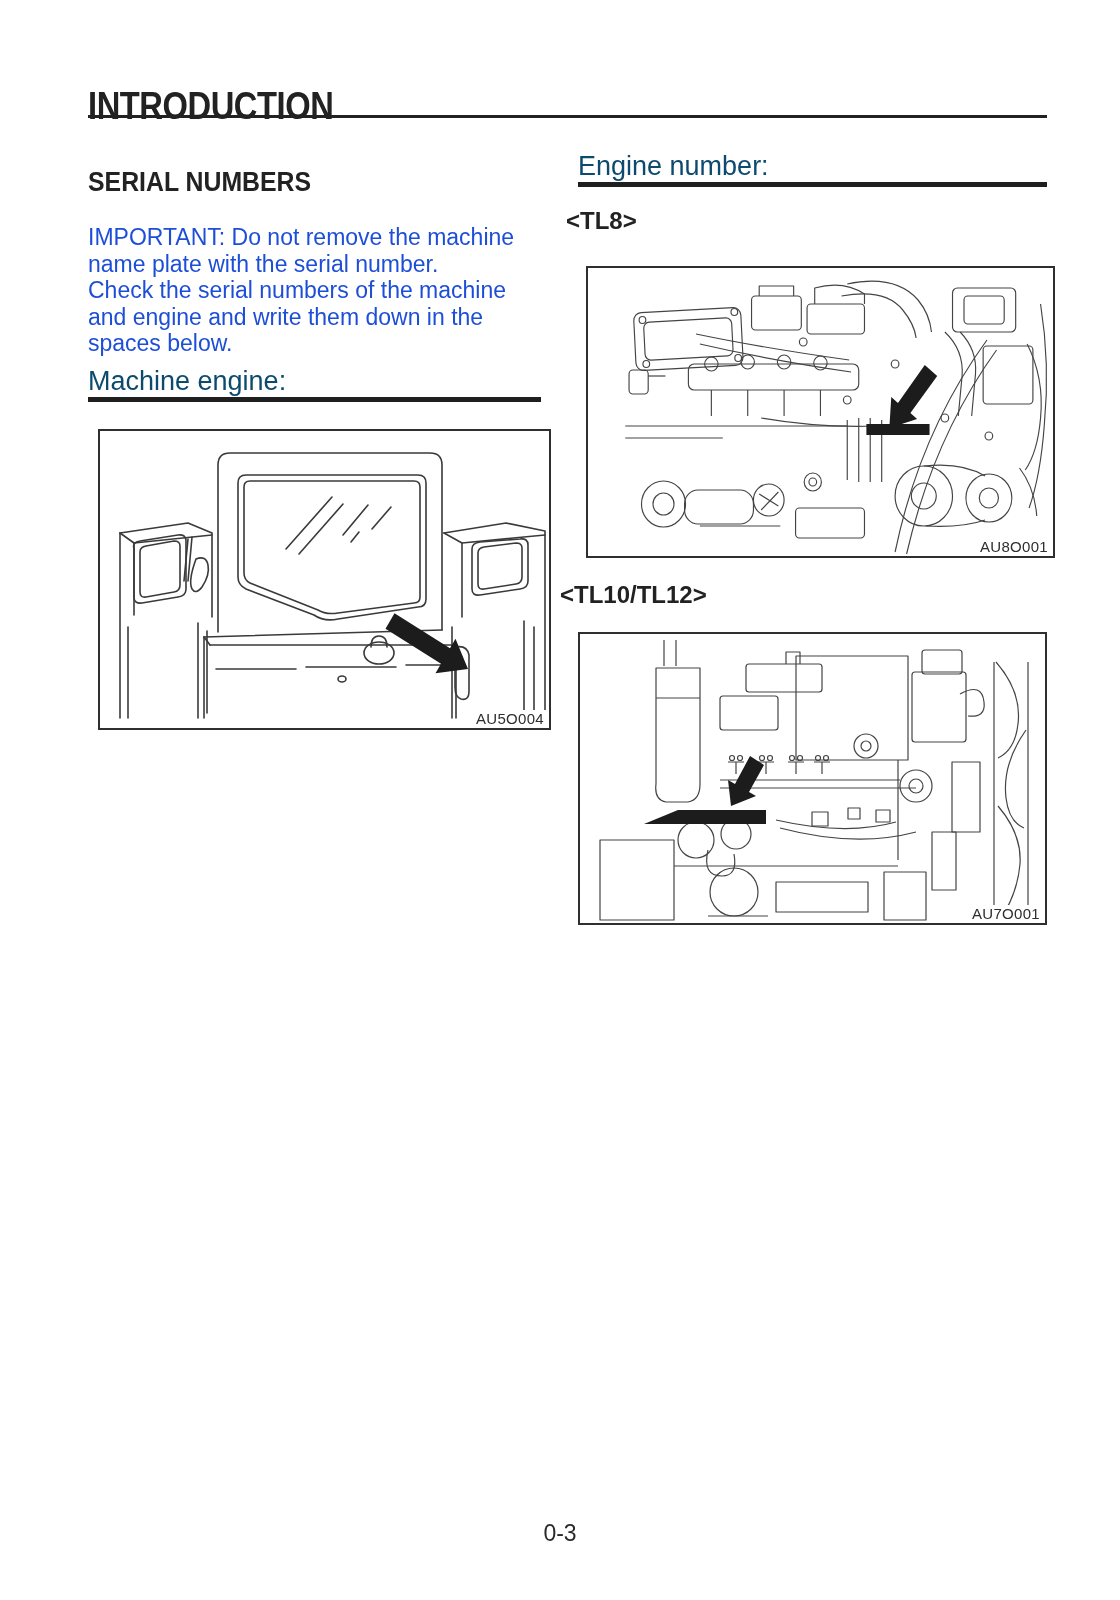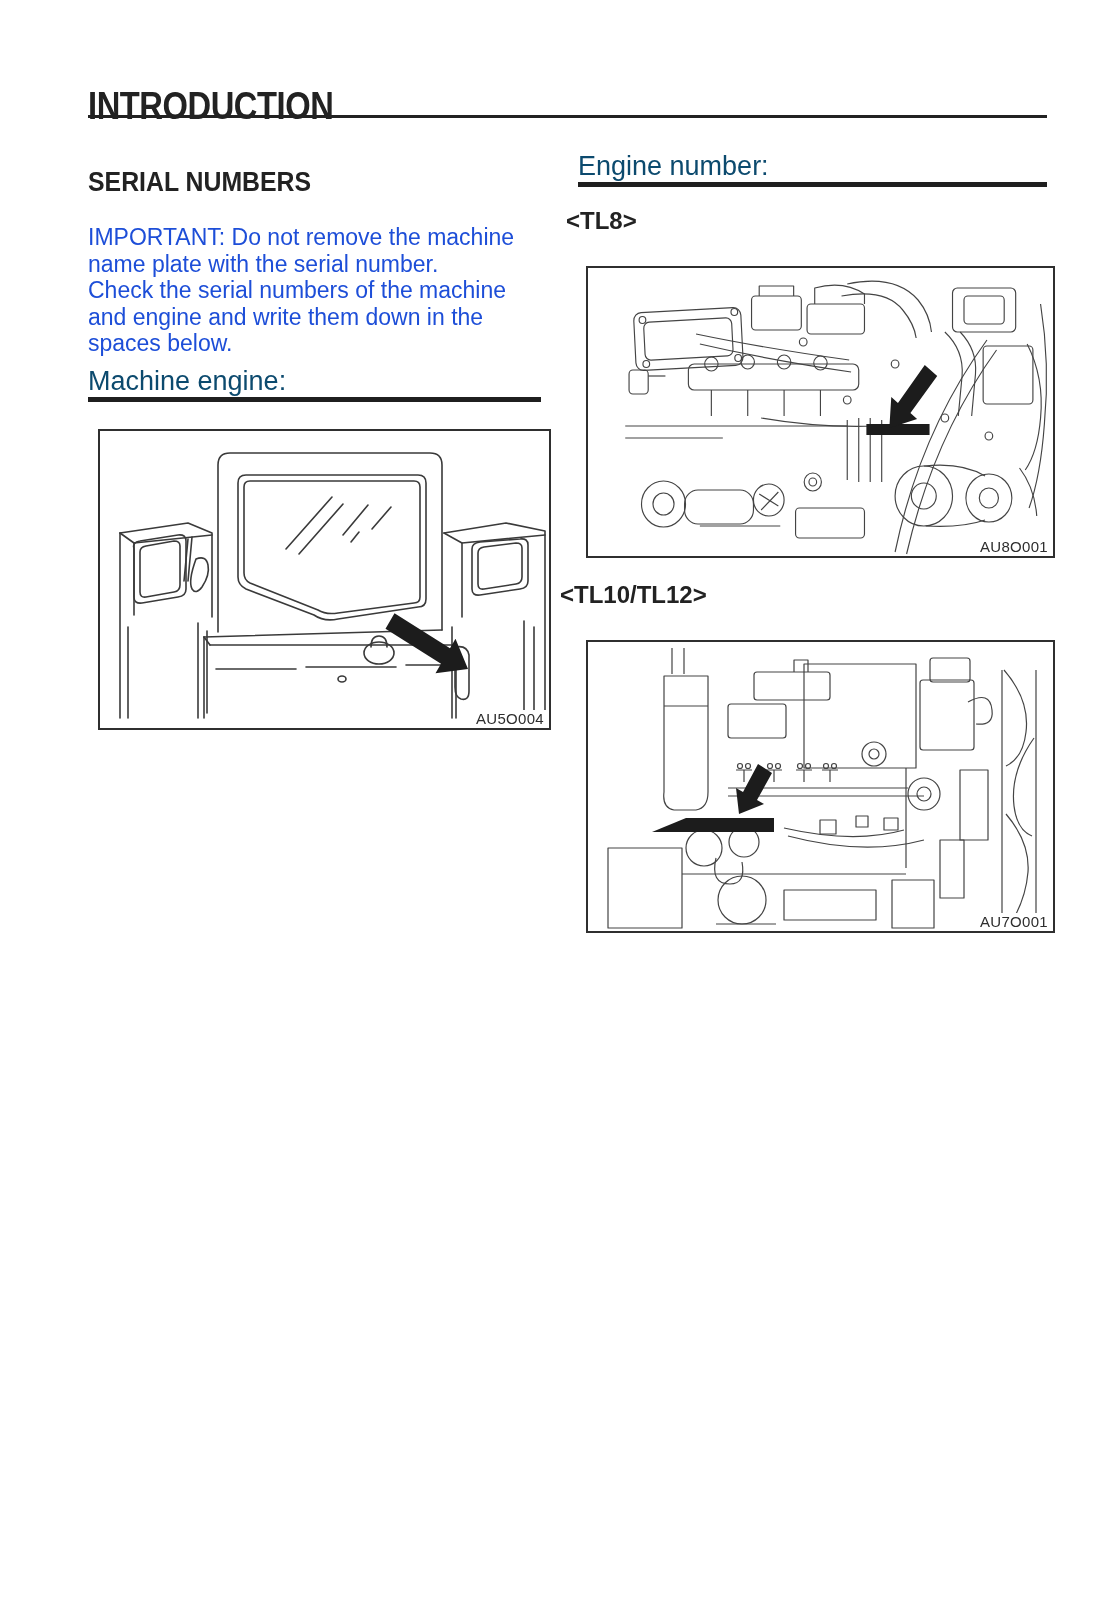--- a/index.html
+++ b/index.html
@@ -225,21 +225,21 @@
         <path d="M96 258 h84"></path>
       </g>
       <rect x="270" y="156" width="66" height="11" fill="#1c1c1c"></rect>
       <polygon fill="#1c1c1c" points="331,97 344,108 316,145 323,151 294,160 296,129 303,135"></polygon>
     </svg>
     <figcaption class="fig-code">AU8O001</figcaption>
   </figure>
 
   <div class="abs variant-heading tl10-heading">&lt;TL10/TL12&gt;</div>
 
-  <figure class="abs figure fig-tl10" style="margin:8px;">
+  <figure class="abs figure fig-tl10" style="margin:0;">
     <svg viewBox="0 0 465 289" preserveAspectRatio="none">
       <g fill="none" stroke="#444" stroke-width="1.2" stroke-linejoin="round">
 
         <path d="M84 6 v26"></path>
           <path d="M96 6 v26"></path>
         <path d="M76 34 h44 v116 q0 16 -12 18 h-22 q-12 -2 -10 -18 Z"></path>
         <path d="M76 64 h44"></path>
 
         <rect x="140" y="62" width="58" height="34" rx="3"></rect>
         <rect x="166" y="30" width="76" height="28" rx="3"></rect>
@@ -294,14 +294,15 @@
         <rect x="196" y="248" width="92" height="30"></rect>
         <rect x="304" y="238" width="42" height="48"></rect>
         <path d="M128 282 h60"></path>
       </g>
       <polygon fill="#1c1c1c" points="64,190 98,176 186,176 186,190"></polygon>
       <polygon fill="#1c1c1c" points="170,122 184,131 169,158 176,162 151,172 148,146 155,150"></polygon>
     </svg>
     <figcaption class="fig-code">AU7O001</figcaption>
   </figure>
 
+  <div class="abs page-number">0-3</div>
 
 </div>
 
 </body></html>

